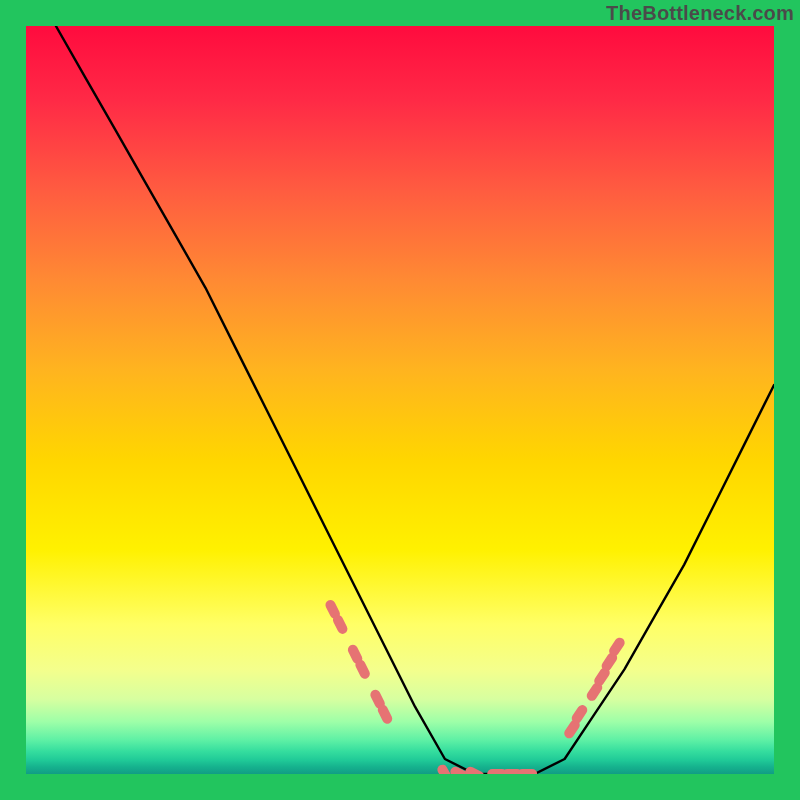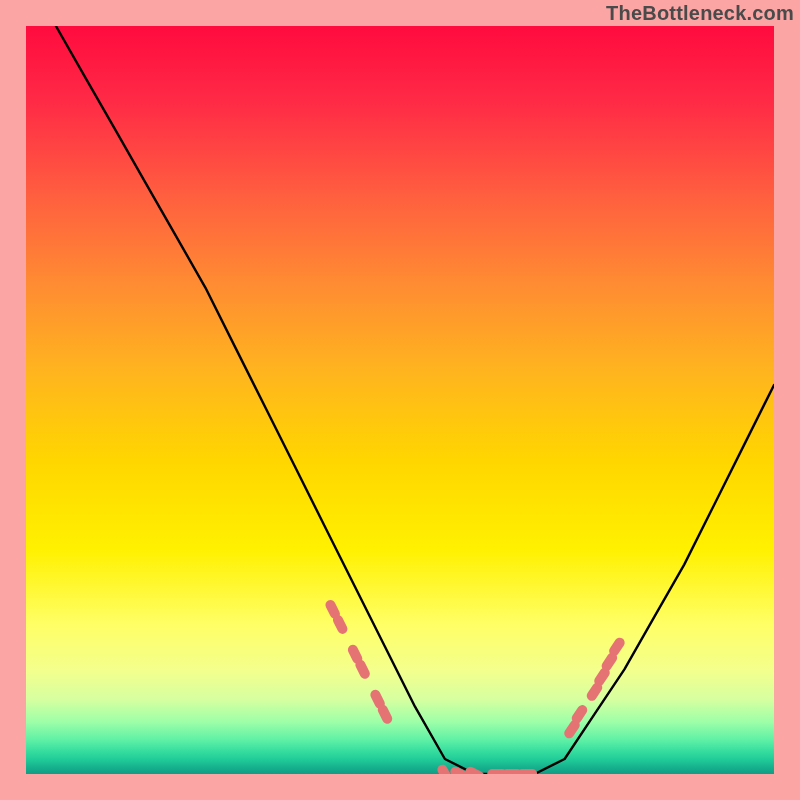--- a/index.html
+++ b/index.html
@@ -9,21 +9,21 @@
     height: 800px;
     background: #000;
     overflow: hidden;
   }
   .frame {
     position: absolute;
     left: 0;
     top: 0;
     width: 800px;
     height: 800px;
-    background: #fca5a5;
+    background: #22c55e;
   }
   .plot-area {
     position: absolute;
     left: 26px;
     top: 26px;
     width: 748px;
     height: 748px;
     overflow: hidden;
   }
   .gradient {

